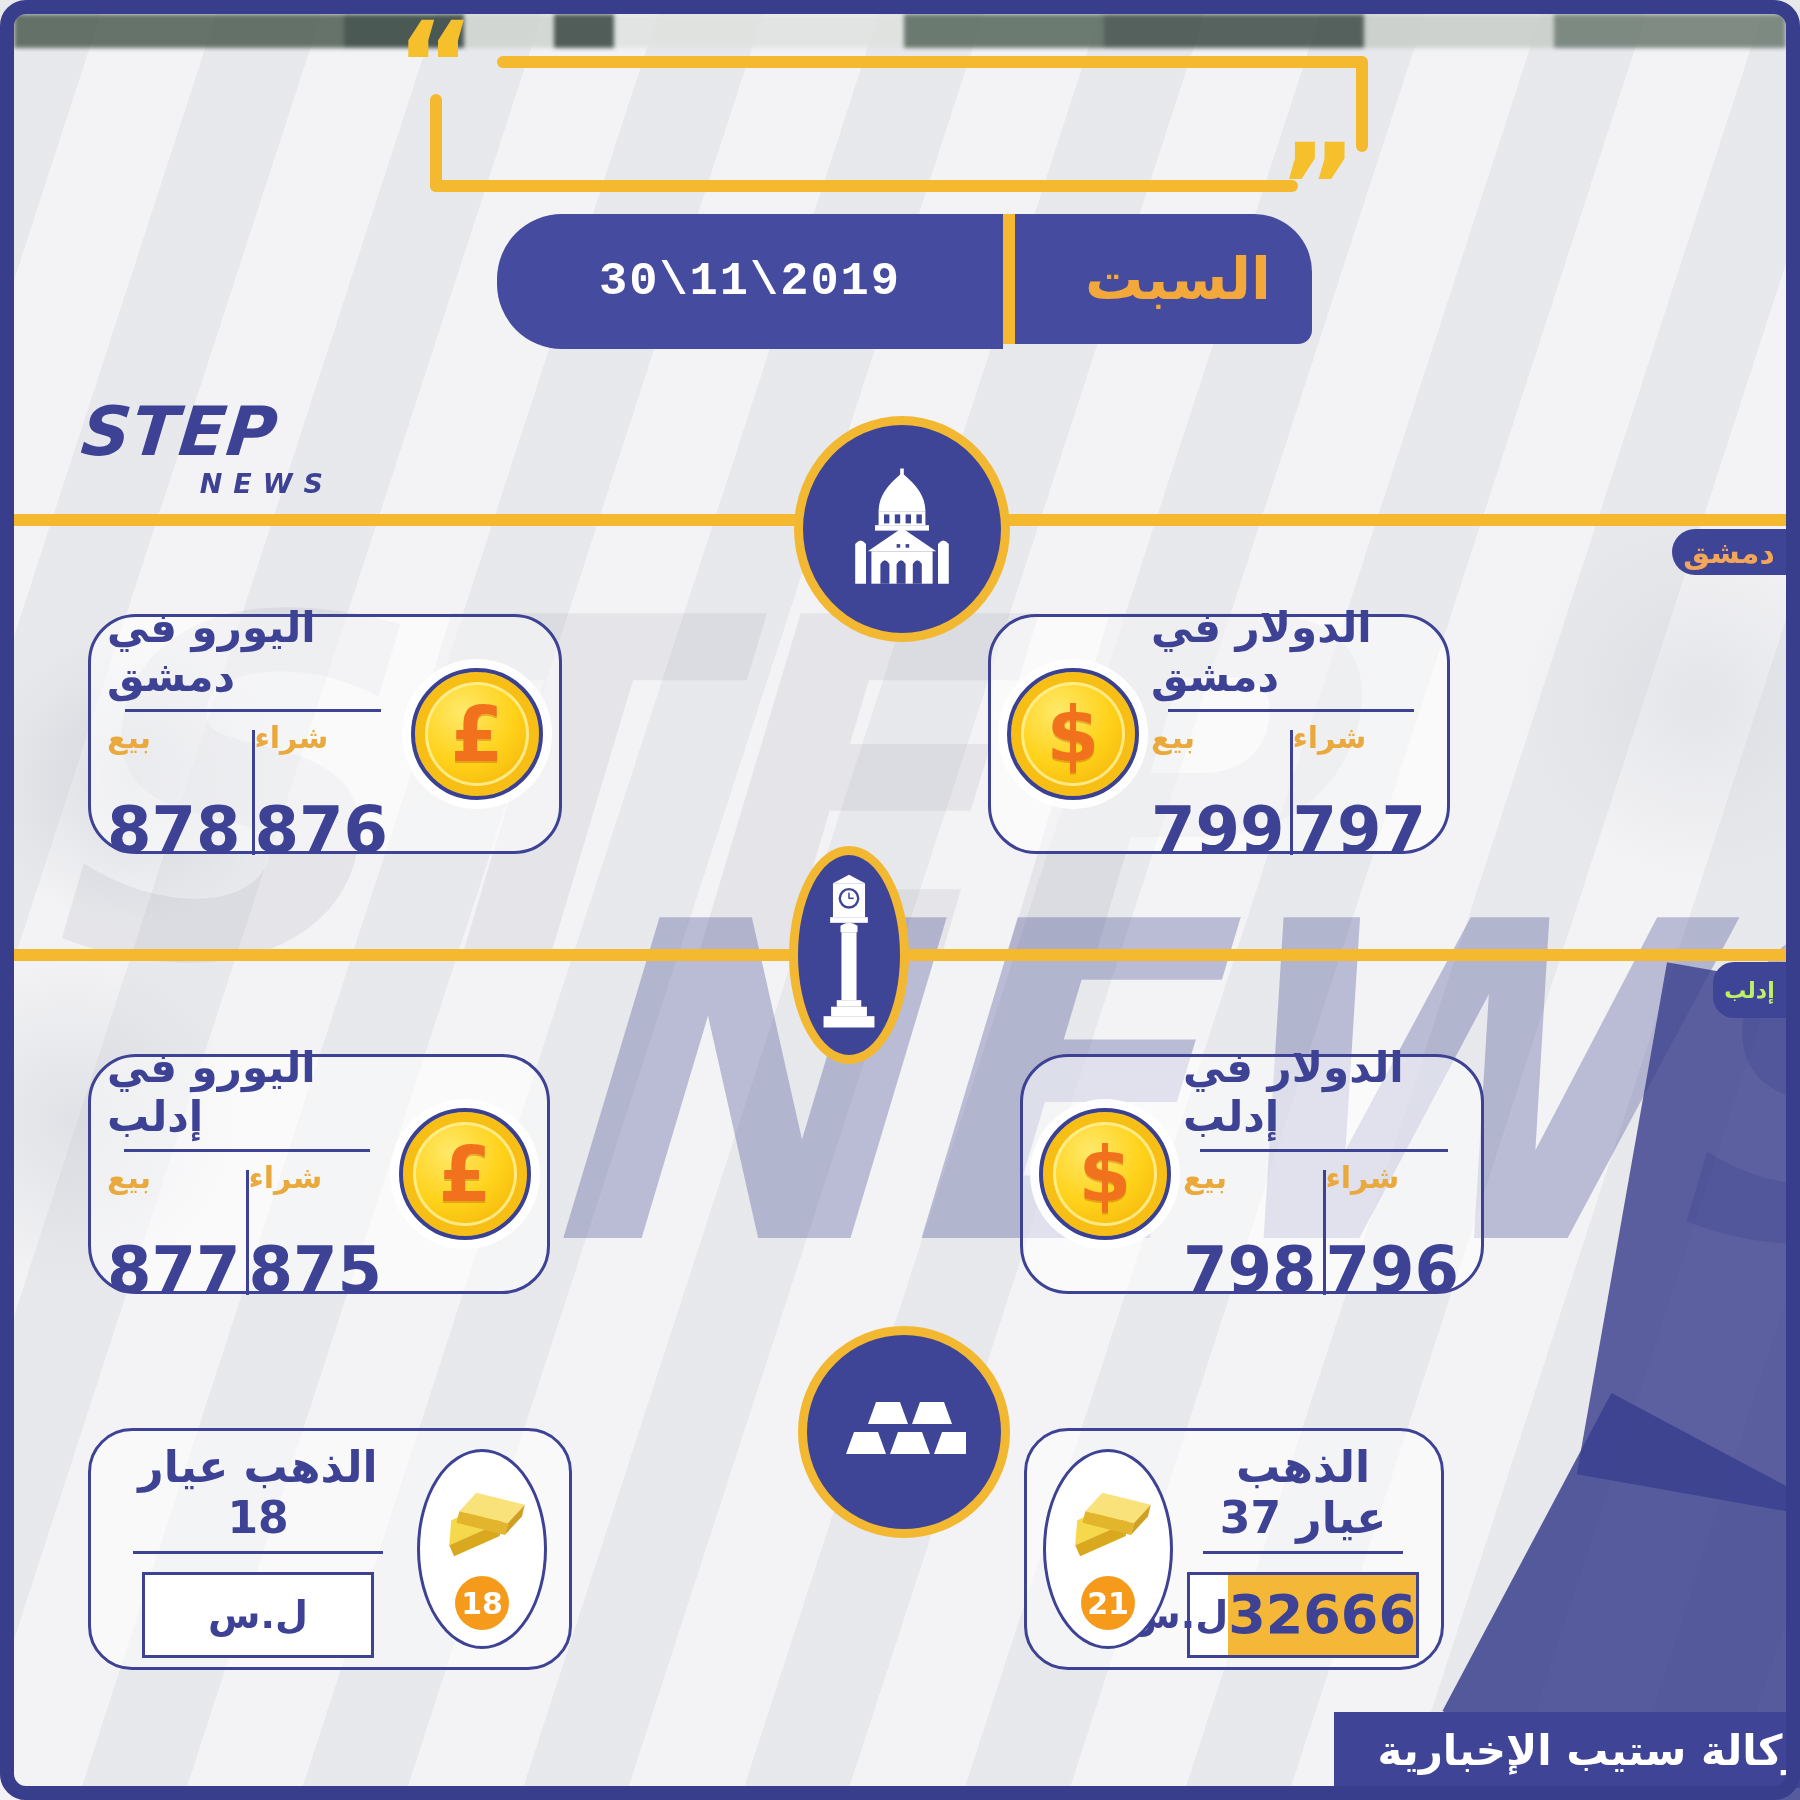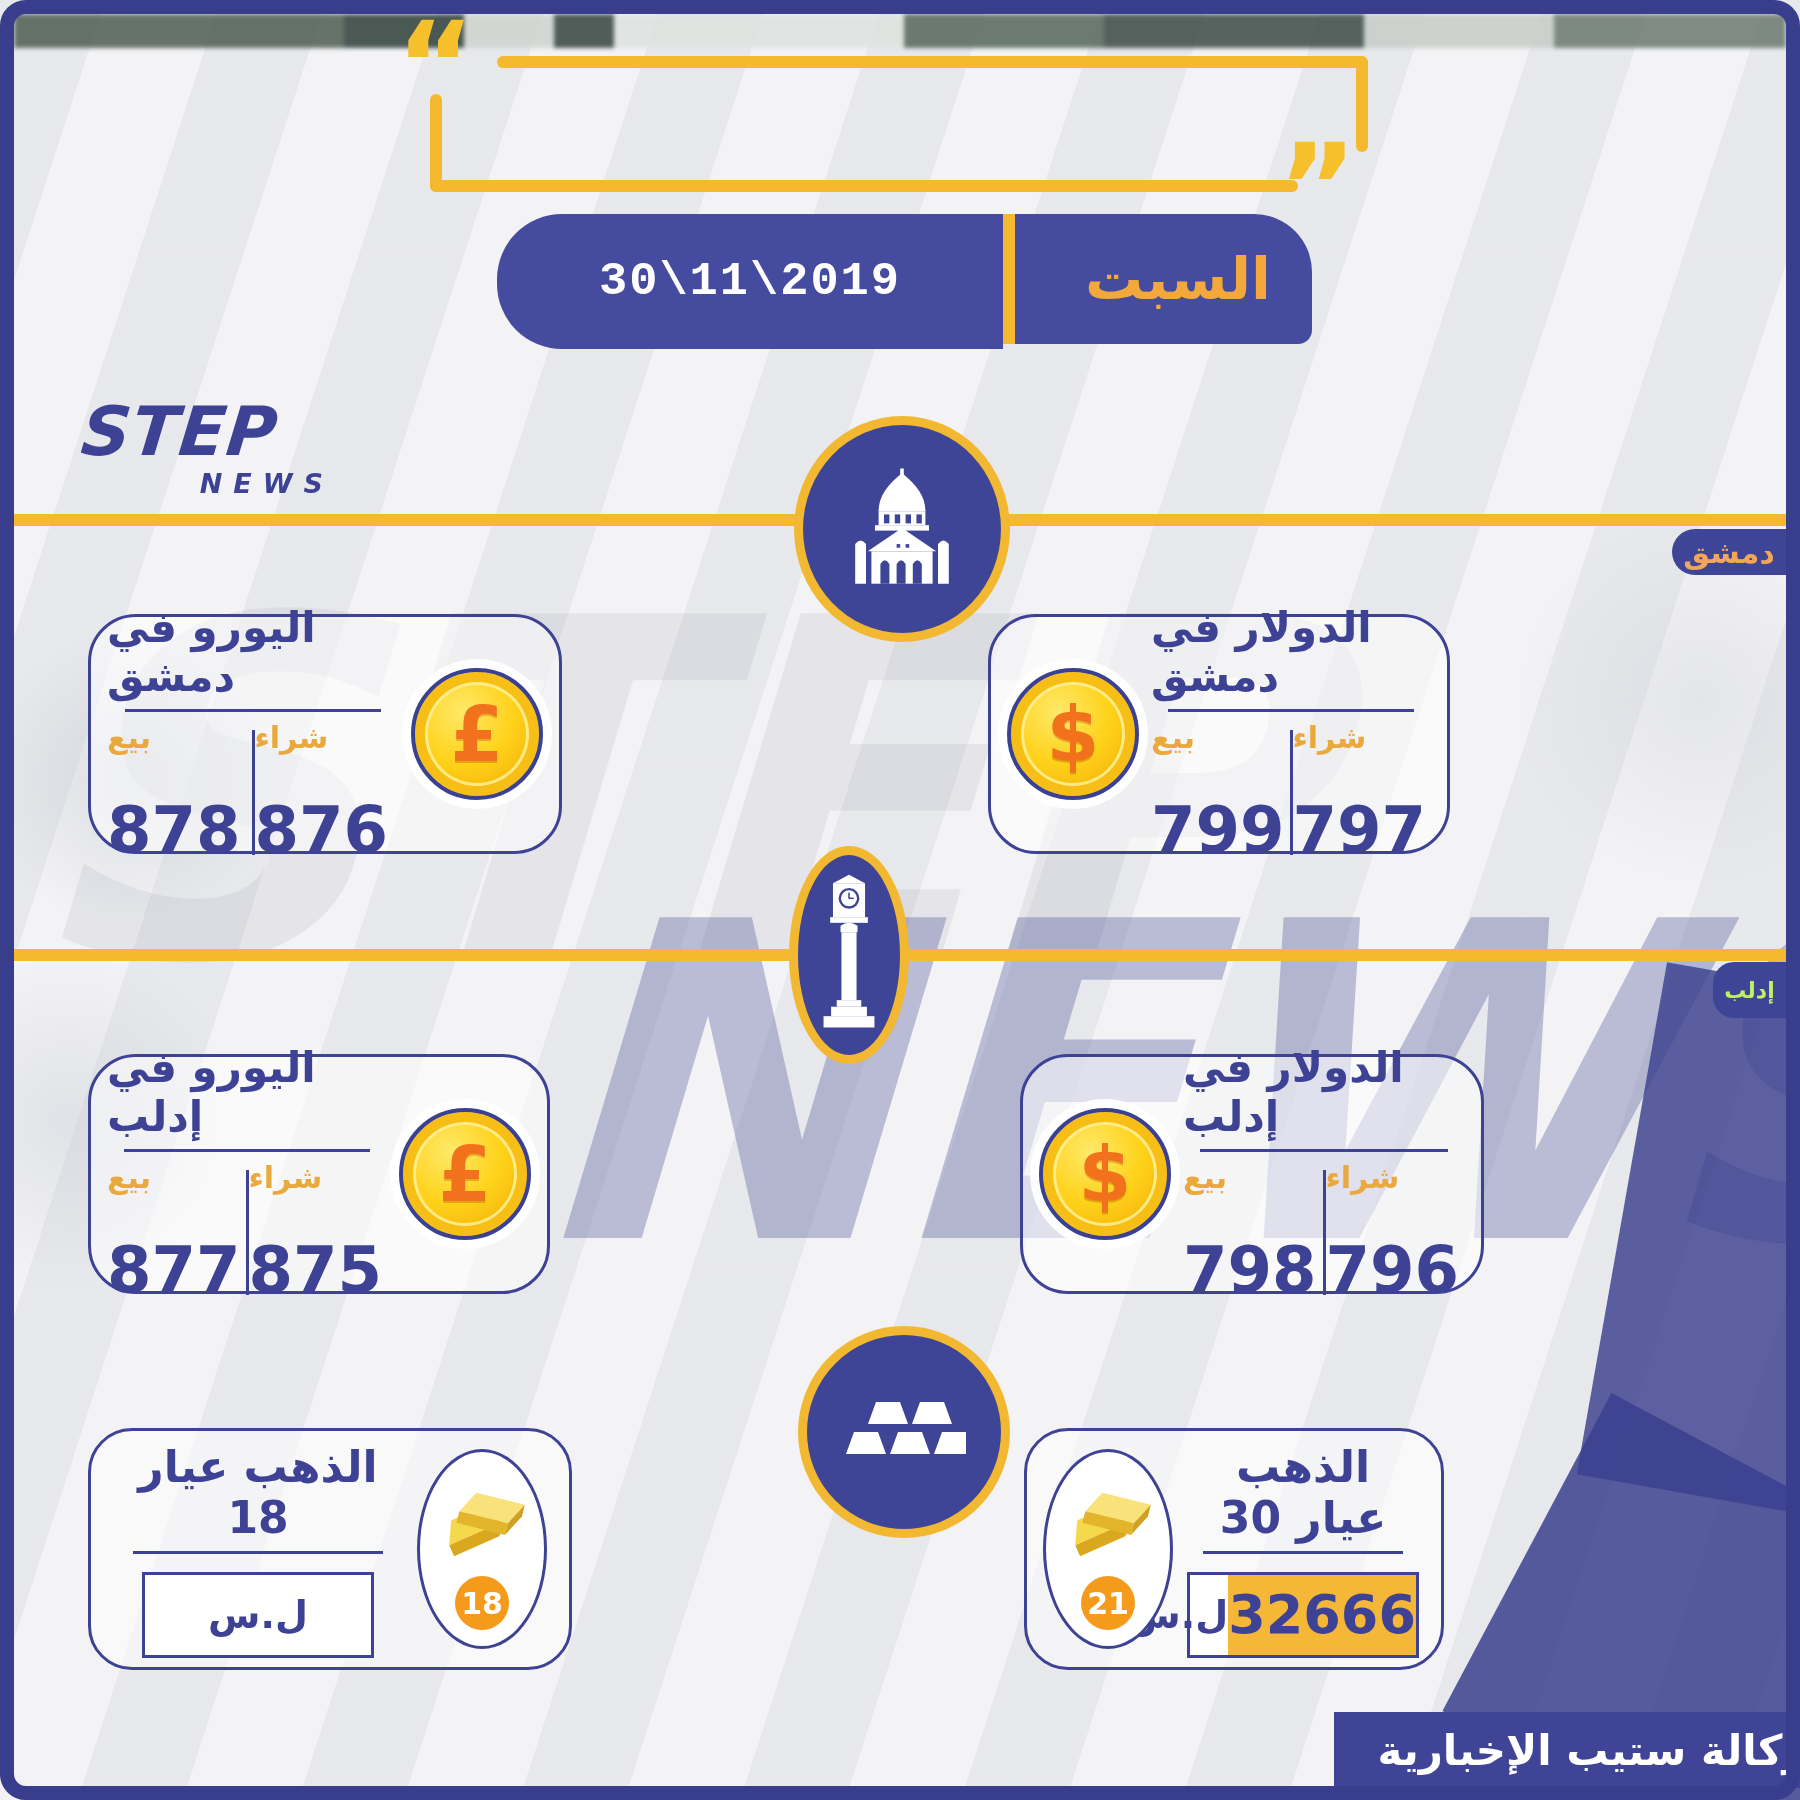--- a/index.html
+++ b/index.html
@@ -295,21 +295,21 @@
       <div class="gtitle" dir="rtl">الذهب عيار 18</div>
       <div class="gunderline"></div>
       <div class="gpricebox">
         <div class="gprice-unit" dir="rtl">ل.س</div>
       </div>
     </div>
   </div>
 
   <div class="gcard" style="left:1024px;top:1428px;width:420px">
     <div class="gcontent">
-      <div class="gtitle" dir="rtl">الذهب عيار 30</div>
+      <div class="gtitle" dir="rtl">الذهب عيار 37</div>
       <div class="gunderline"></div>
       <div class="gpricebox">
         <div class="gprice-val">32666</div>
         <div class="gprice-unit" dir="rtl">ل.س</div>
       </div>
     </div>
     <div class="gellipse">
       <span class="gbars">
         <svg width="110" height="110" viewBox="0 0 110 110">
           <g transform="rotate(-24 55 55)">

